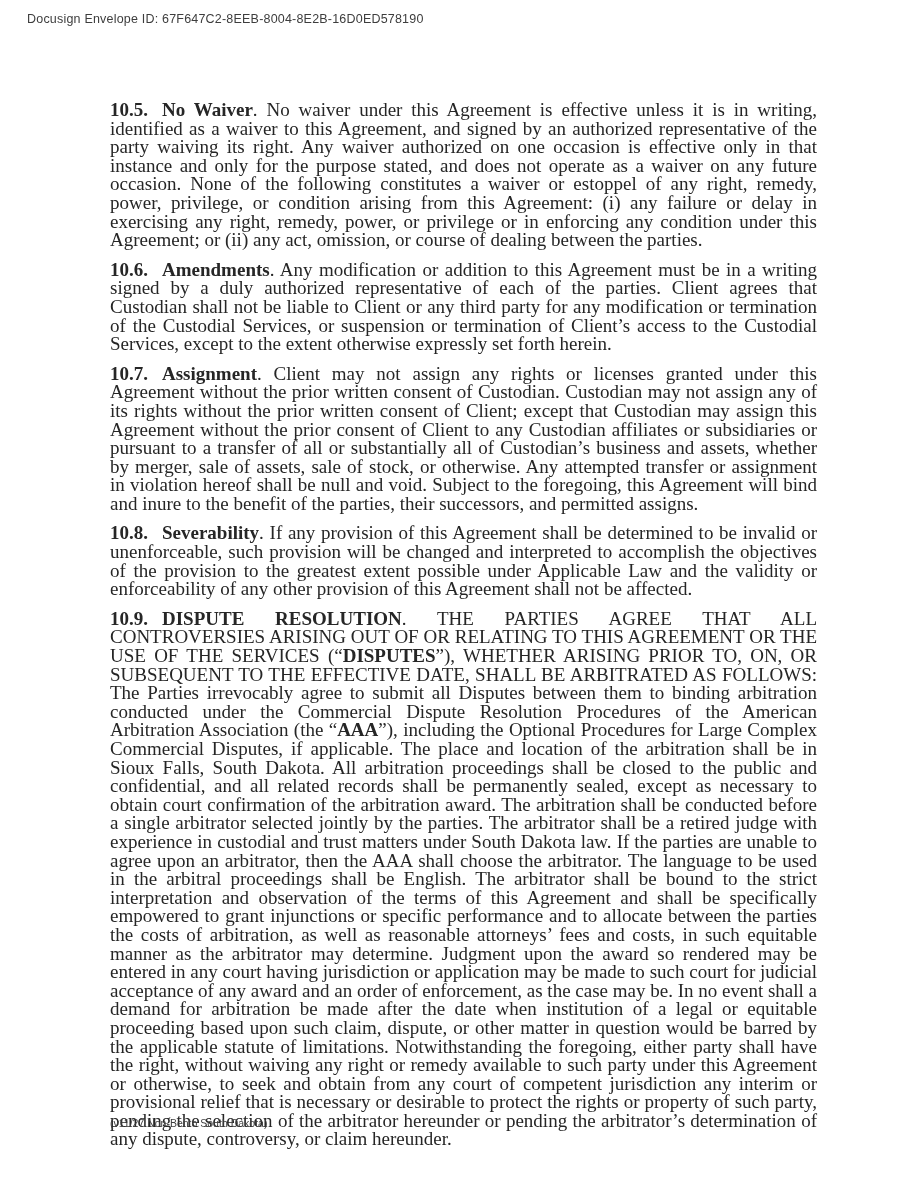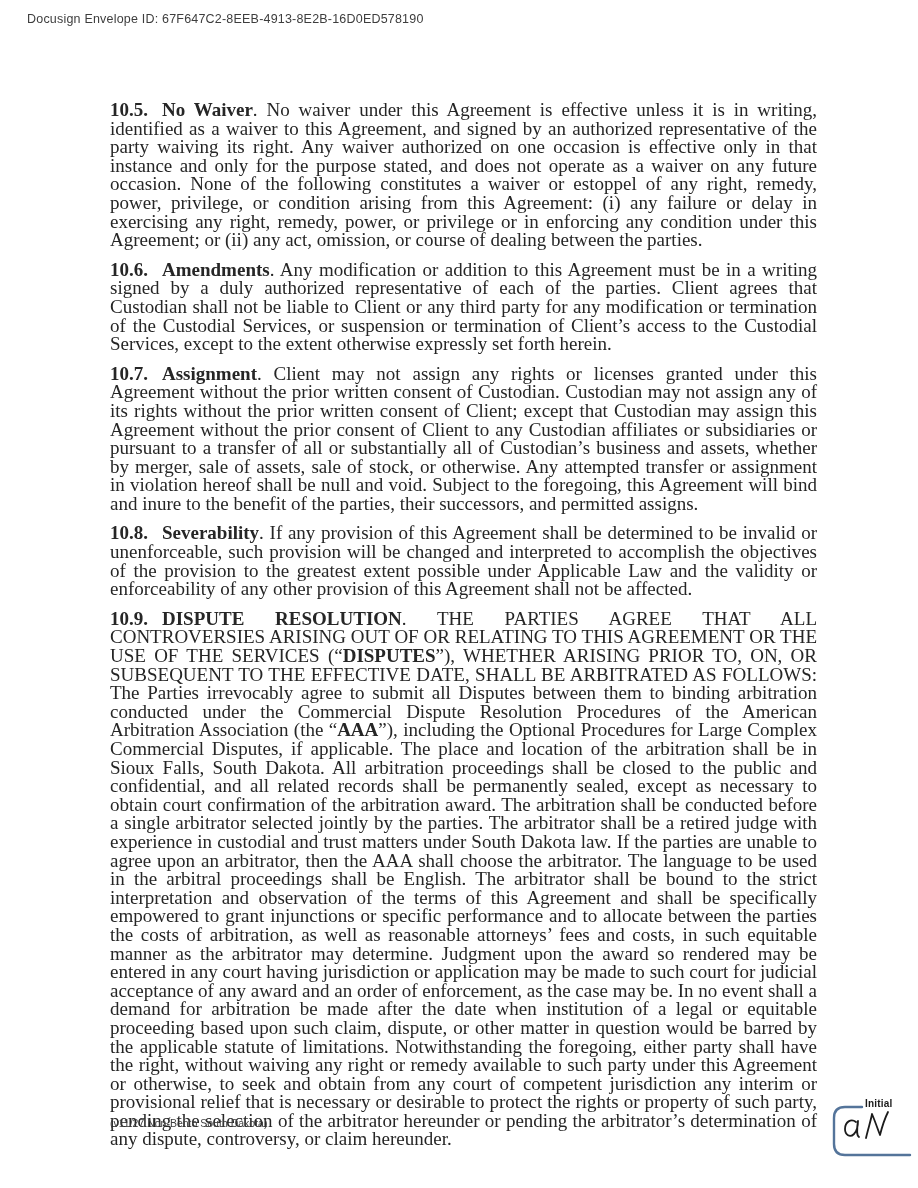--- a/index.html
+++ b/index.html
@@ -75,37 +75,27 @@
     position: absolute;
     left: 13px;
     top: 11px;
   }
 </style>
 </head>
 <body>
 
 <div class="page">
 
-  <div class="envelope-id">Docusign Envelope ID: 67F647C2-8EEB-4913-8E2B-16D0ED578190</div>
+  <div class="envelope-id">Docusign Envelope ID: 67F647C2-8EEB-8004-8E2B-16D0ED578190</div>
 
   <div class="doc-body">
 
   <p class="section"><span class="secnum">10.5.</span><b>No Waiver</b><span>. No waiver under this Agreement is effective unless it is in writing, identified as a waiver to this Agreement, and signed by an authorized representative of the party waiving its right.  Any waiver authorized on one occasion is effective only in that instance and only for the purpose stated, and does not operate as a waiver on any future occasion. None of the following constitutes a waiver or estoppel of any right, remedy, power, privilege, or condition arising from this Agreement: (i) any failure or delay in exercising any right, remedy, power, or privilege or in enforcing any condition under this Agreement; or (ii) any act, omission, or course of dealing between the parties.</span></p>
       <p class="section"><span class="secnum">10.6.</span><b>Amendments</b><span>. Any modification or addition to this Agreement must be in a writing signed by a duly authorized representative of each of the parties. Client agrees that Custodian shall not be liable to Client or any third party for any modification or termination of the Custodial Services, or suspension or termination of Client’s access to the Custodial Services, except to the extent otherwise expressly set forth herein.</span></p>
       <p class="section"><span class="secnum">10.7.</span><b>Assignment</b><span>. Client may not assign any rights or licenses granted under this Agreement without the prior written consent of Custodian. Custodian may not assign any of its rights without the prior written consent of Client; except that Custodian may assign this Agreement without the prior consent of Client to any Custodian affiliates or subsidiaries or pursuant to a transfer of all or substantially all of Custodian’s business and assets, whether by merger, sale of assets, sale of stock, or otherwise. Any attempted transfer or assignment in violation hereof shall be null and void. Subject to the foregoing, this Agreement will bind and inure to the benefit of the parties, their successors, and permitted assigns.</span></p>
       <p class="section"><span class="secnum">10.8.</span><b>Severability</b><span>. If any provision of this Agreement shall be determined to be invalid or unenforceable, such provision will be changed and interpreted to accomplish the objectives of the provision to the greatest extent possible under Applicable Law and the validity or enforceability of any other provision of this Agreement shall not be affected.</span></p>
       <p class="section"><span class="secnum">10.9.</span><b>DISPUTE RESOLUTION</b><span>. THE PARTIES AGREE THAT ALL CONTROVERSIES ARISING OUT OF OR RELATING TO THIS AGREEMENT OR THE USE OF THE SERVICES (“</span><b>DISPUTES</b><span>”), WHETHER ARISING PRIOR TO, ON, OR SUBSEQUENT TO THE EFFECTIVE DATE, SHALL BE ARBITRATED AS FOLLOWS: The Parties irrevocably agree to submit all Disputes between them to binding arbitration conducted under the Commercial Dispute Resolution Procedures of the American Arbitration Association (the “</span><b>AAA</b><span>”), including the Optional Procedures for Large Complex Commercial Disputes, if applicable.  The place and location of the arbitration shall be in Sioux Falls, South Dakota. All arbitration proceedings shall be closed to the public and confidential, and all related records shall be permanently sealed, except as necessary to obtain court confirmation of the arbitration award. The arbitration shall be conducted before a single arbitrator selected jointly by the parties. The arbitrator shall be a retired judge with experience in custodial and trust matters under South Dakota law.  If the parties are unable to agree upon an arbitrator, then the AAA shall choose the arbitrator.  The language to be used in the arbitral proceedings shall be English. The arbitrator shall be bound to the strict interpretation and observation of the terms of this Agreement and shall be specifically empowered to grant injunctions or specific performance and to allocate between the parties the costs of arbitration, as well as reasonable attorneys’ fees and costs, in such equitable manner as the arbitrator may determine.  Judgment upon the award so rendered may be entered in any court having jurisdiction or application may be made to such court for judicial acceptance of any award and an order of enforcement, as the case may be.  In no event shall a demand for arbitration be made after the date when institution of a legal or equitable proceeding based upon such claim, dispute, or other matter in question would be barred by the applicable statute of limitations. Notwithstanding the foregoing, either party shall have the right, without waiving any right or remedy available to such party under this Agreement or otherwise, to seek and obtain from any court of competent jurisdiction any interim or provisional relief that is necessary or desirable to protect the rights or property of such party, pending the selection of the arbitrator hereunder or pending the arbitrator’s determination of any dispute, controversy, or claim hereunder.</span></p>
     </div>
 
   <div class="version-label">(v11/27  Non-Bento South Dakota)</div>
 
-  <div class="initial-tab">
-    <svg class="bracket" width="86" height="58" viewBox="0 0 86 58">
-      <path d="M33 5 H16 Q5 5 5 16 V42 Q5 53 16 53 H81" fill="none" stroke="#54749a" stroke-width="2.4" stroke-linecap="round" stroke-linejoin="round"></path>
-    </svg>
-    <span class="initial-label">Initial</span>
-    <svg class="ink" width="48" height="38" viewBox="0 0 48 38" aria-label="aN">
-      <path d="M14 13 C9 9 3 13 3 20 C3 26 8 29 12 25 C15 22 16 16 16 12 C15 19 14 26 17 28" fill="none" stroke="#1c1c1c" stroke-width="1.8" stroke-linecap="round" stroke-linejoin="round"></path>
-      <path d="M24 29 C26 20 29 11 30 5 C33 12 36 21 38 26 C40 18 43 9 46 3" fill="none" stroke="#1c1c1c" stroke-width="1.8" stroke-linecap="round" stroke-linejoin="round"></path>
-    </svg>
-  </div>
 
 </div>
 
 </body></html>

